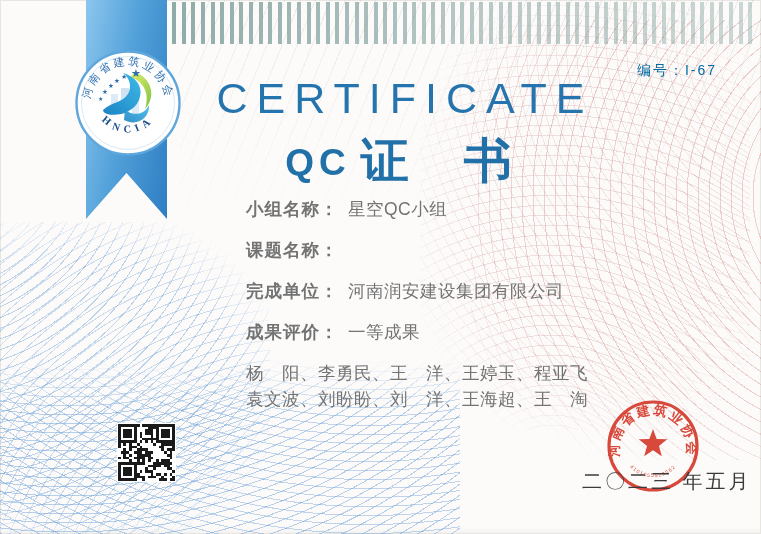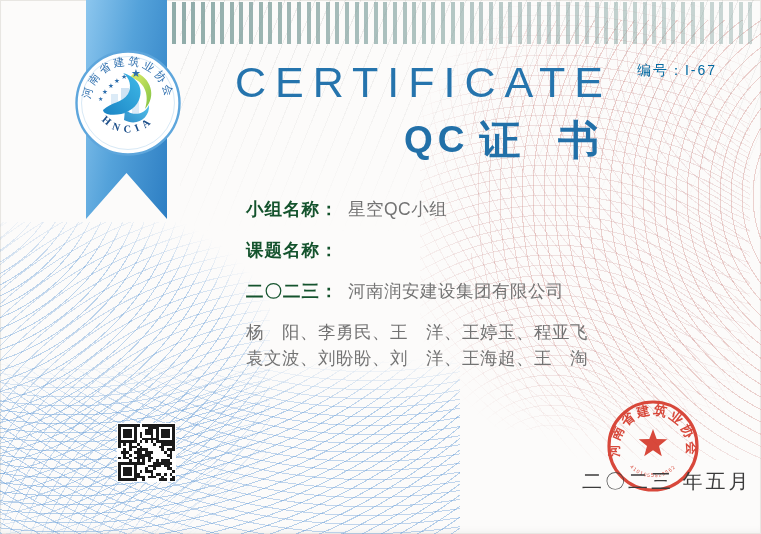--- a/index.html
+++ b/index.html
@@ -51,32 +51,32 @@
     background:repeating-linear-gradient(90deg,#87a5a2 0 4px, transparent 4px 9.6px);
     -webkit-mask:linear-gradient(90deg, rgba(0,0,0,.95), rgba(0,0,0,.55) 60%, rgba(0,0,0,.42));
             mask:linear-gradient(90deg, rgba(0,0,0,.95), rgba(0,0,0,.55) 60%, rgba(0,0,0,.42));
   }
   .ribbon{
     position:absolute;left:86px;top:0;width:81px;height:219px;z-index:1;
     background:linear-gradient(100deg,#8cc6ee 0%, #54a2da 45%, #2d7ec3 100%);
     clip-path:polygon(0 0,100% 0,100% 100%,50% 79%,0 100%);
   }
   .logo{position:absolute;left:75px;top:50px;width:106px;height:106px;z-index:2;}
-  .header{position:absolute;left:198px;top:58px;width:414px;text-align:right;z-index:2;}
+  .header{position:absolute;left:198px;top:74px;width:414px;text-align:center;z-index:2;}
   .title{
     margin:0;font-size:43px;font-weight:400;letter-spacing:9px;
     color:#2574ad;font-family:"Liberation Sans",sans-serif;
   }
   .subtitle{margin:6px 0 0 0;color:#2270a8;white-space:nowrap;}
   .subtitle .qc{font-size:37px;font-weight:700;letter-spacing:5px;vertical-align:2px;}
-  .subtitle .cn{font-family:Liberation Sans, sans-serif;font-size:41px;font-weight:bold;letter-spacing:13px;margin-left:10px;}
+  .subtitle .cn{font-family:Liberation Mono, monospace;font-size:48px;font-weight:bold;letter-spacing:13px;margin-left:10px;}
   .cert-number{position:absolute;right:44px;top:62px;z-index:2;font-size:14px;letter-spacing:2px;color:#0369a1;padding-left:13px;}
   .fields{position:absolute;left:246px;top:196px;width:478px;z-index:2;}
   .field-row{display:flex;align-items:flex-start;margin-bottom:15px;font-size:17.5px;line-height:26px;}
-  .field-label{flex:none;width:102px;font-weight:bold;color:#14532d;letter-spacing:1px;}
+  .field-label{flex:none;width:102px;font-weight:bold;color:#737373;letter-spacing:1px;}
   .field-value{color:#737373;letter-spacing:.5px;}
   .qr{position:absolute;left:117px;top:423px;width:57px;height:57px;z-index:2;background:#fff;padding:1px;}
   .qr svg{display:block;width:100%;height:100%;shape-rendering:crispEdges;}
   .seal{position:absolute;left:606px;top:399px;width:94px;height:94px;z-index:2;opacity:.92;}
   .date{
     position:absolute;left:582px;top:445px;z-index:3;
     font-family:Liberation Sans, sans-serif;font-size:20px;letter-spacing:3px;color:#3b3b3b;white-space:nowrap;margin-top:23px;
   }
 </style>
 </head>
@@ -141,22 +141,26 @@
 
   <div class="fields">
     <div class="field-row">
       <div class="field-label">小组名称：</div>
       <div class="field-value">星空QC小组</div>
     </div>
     <div class="field-row">
       <div class="field-label">课题名称：</div>
     </div>
     <div class="field-row">
-      <div class="field-label">二〇二三：</div>
+      <div class="field-label">完成单位：</div>
       <div class="field-value">河南润安建设集团有限公司</div>
+    </div>
+    <div class="field-row">
+      <div class="field-label">成果评价：</div>
+      <div class="field-value">一等成果</div>
     </div>
     <div class="field-row">
       <div class="field-value">
         <div>杨　阳、李勇民、王　洋、王婷玉、程亚飞</div>
         <div>袁文波、刘盼盼、刘　洋、王海超、王　淘</div>
       </div>
     </div>
   </div>
 
   <div class="qr">

